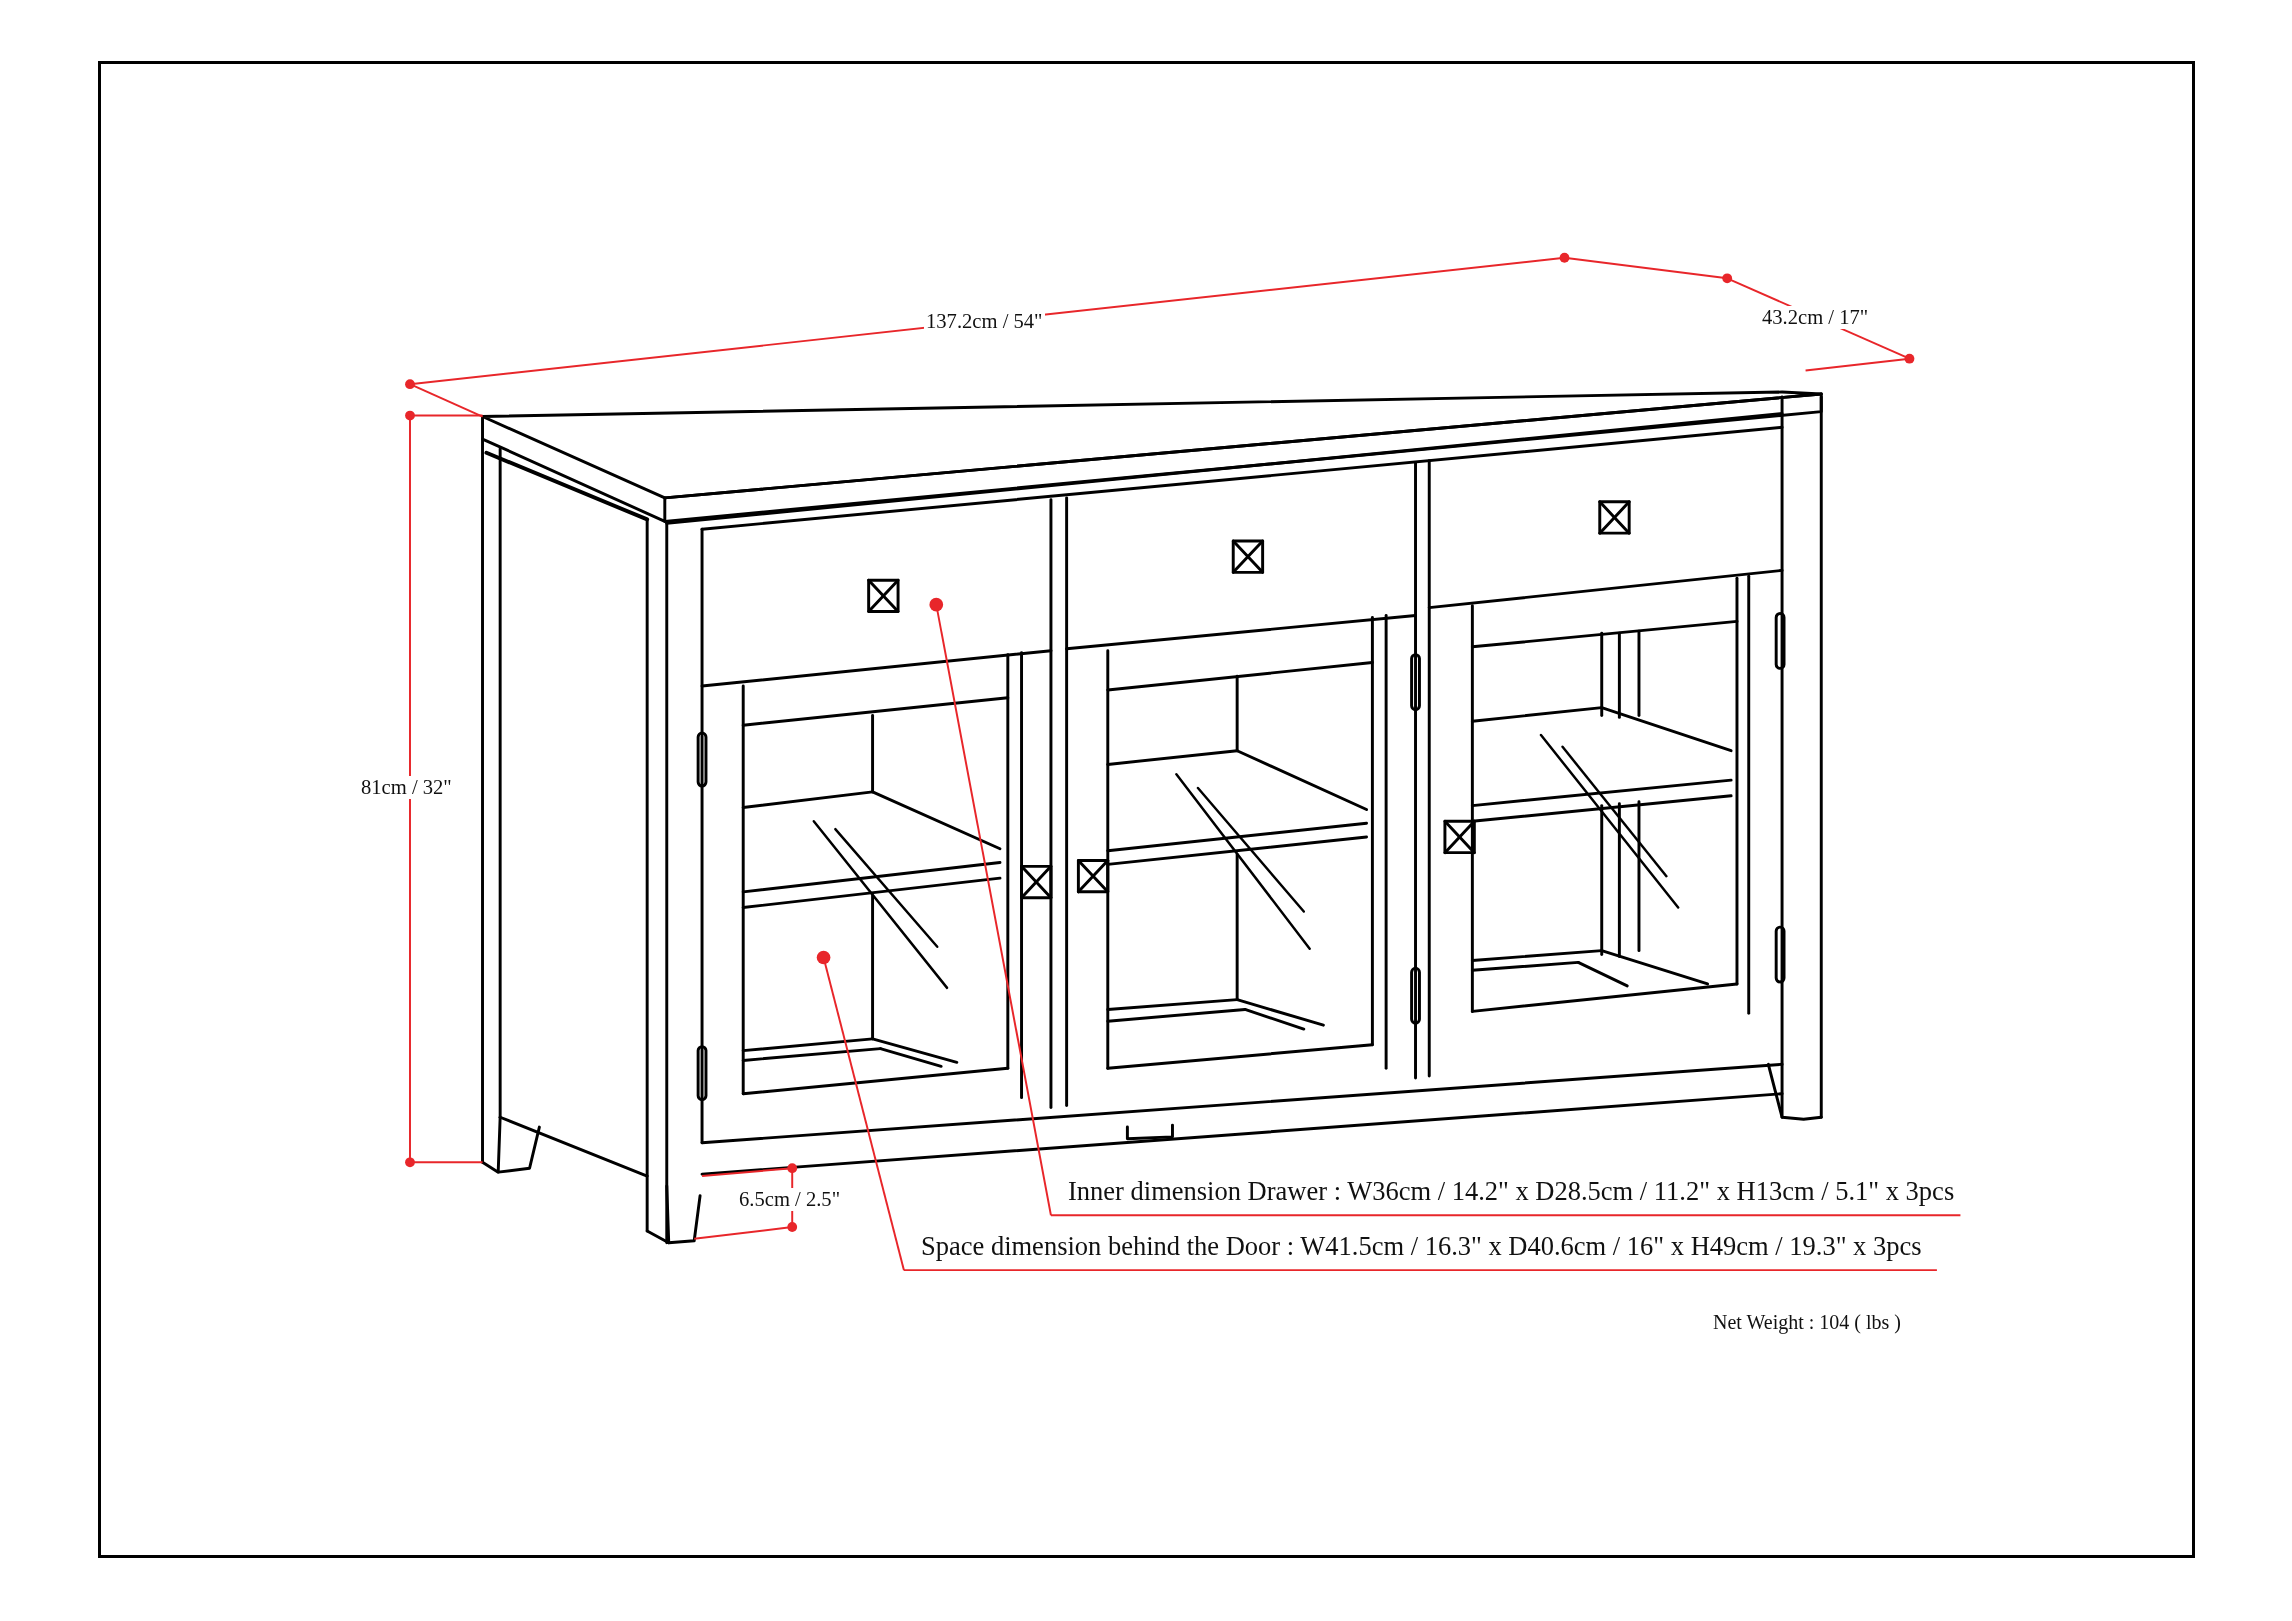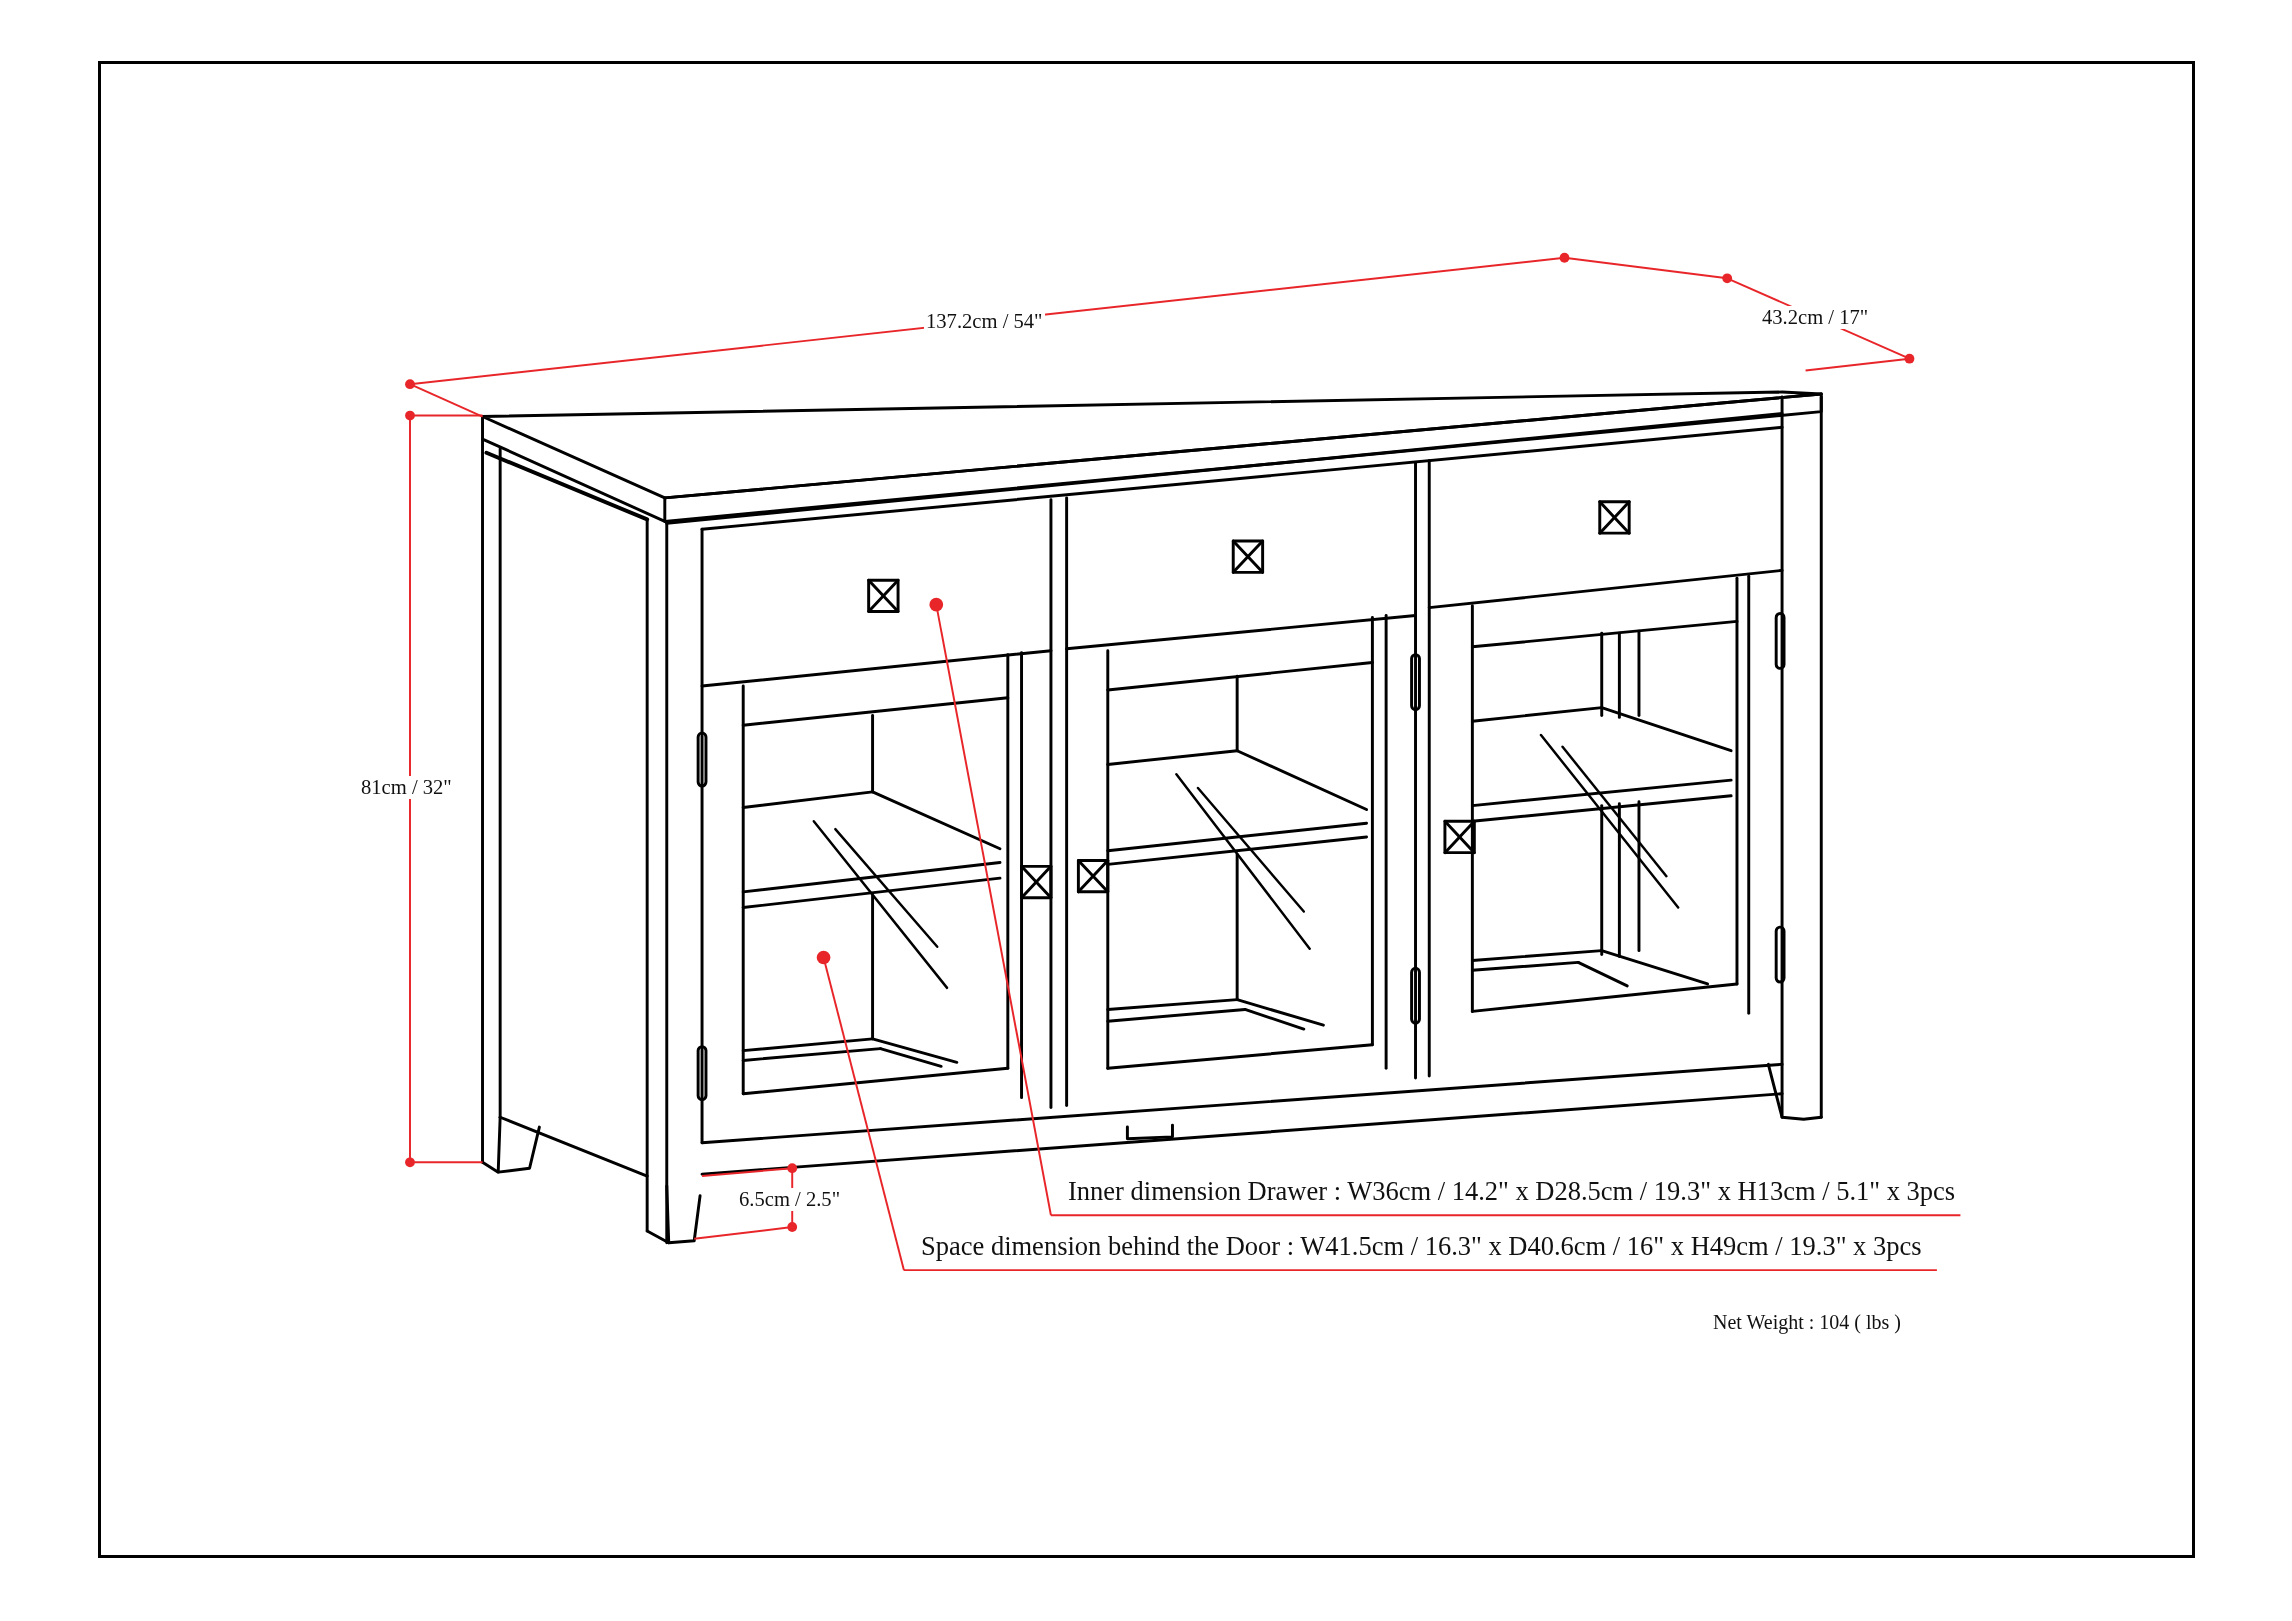--- a/index.html
+++ b/index.html
@@ -206,16 +206,16 @@
     <circle cx="955" cy="617" r="7"></circle>
       <circle cx="840" cy="977" r="7"></circle>
   </g>
 </svg>
 
 <div class="lbl dim" style="left:924px; top:310px; background:#fff; padding:0 2px;">137.2cm / 54"</div>
 <div class="lbl dim" style="left:1760px; top:306px; background:#fff; padding:0 2px;">43.2cm / 17"</div>
 <div class="lbl dim" style="left:359px; top:776px; background:#fff; padding:0 2px;">81cm / 32"</div>
 <div class="lbl dim" style="left:737px; top:1188px; background:#fff; padding:0 2px;">6.5cm / 2.5"</div>
 
-<div class="lbl note" style="left:1068px; top:1176px;">Inner dimension Drawer : W36cm / 14.2" x D28.5cm / 19.3" x H13cm / 5.1" x 3pcs</div>
+<div class="lbl note" style="left:1068px; top:1176px;">Inner dimension Drawer : W36cm / 14.2" x D28.5cm / 11.2" x H13cm / 5.1" x 3pcs</div>
 <div class="lbl note" style="left:921px; top:1231px;text-align:center;">Space dimension behind the Door  : W41.5cm / 16.3" x D40.6cm / 16" x H49cm / 19.3" x 3pcs</div>
 <div class="lbl weight" style="left:1713px; top:1311px;">Net Weight : 104 ( lbs )</div>
 
 
 </body></html>

